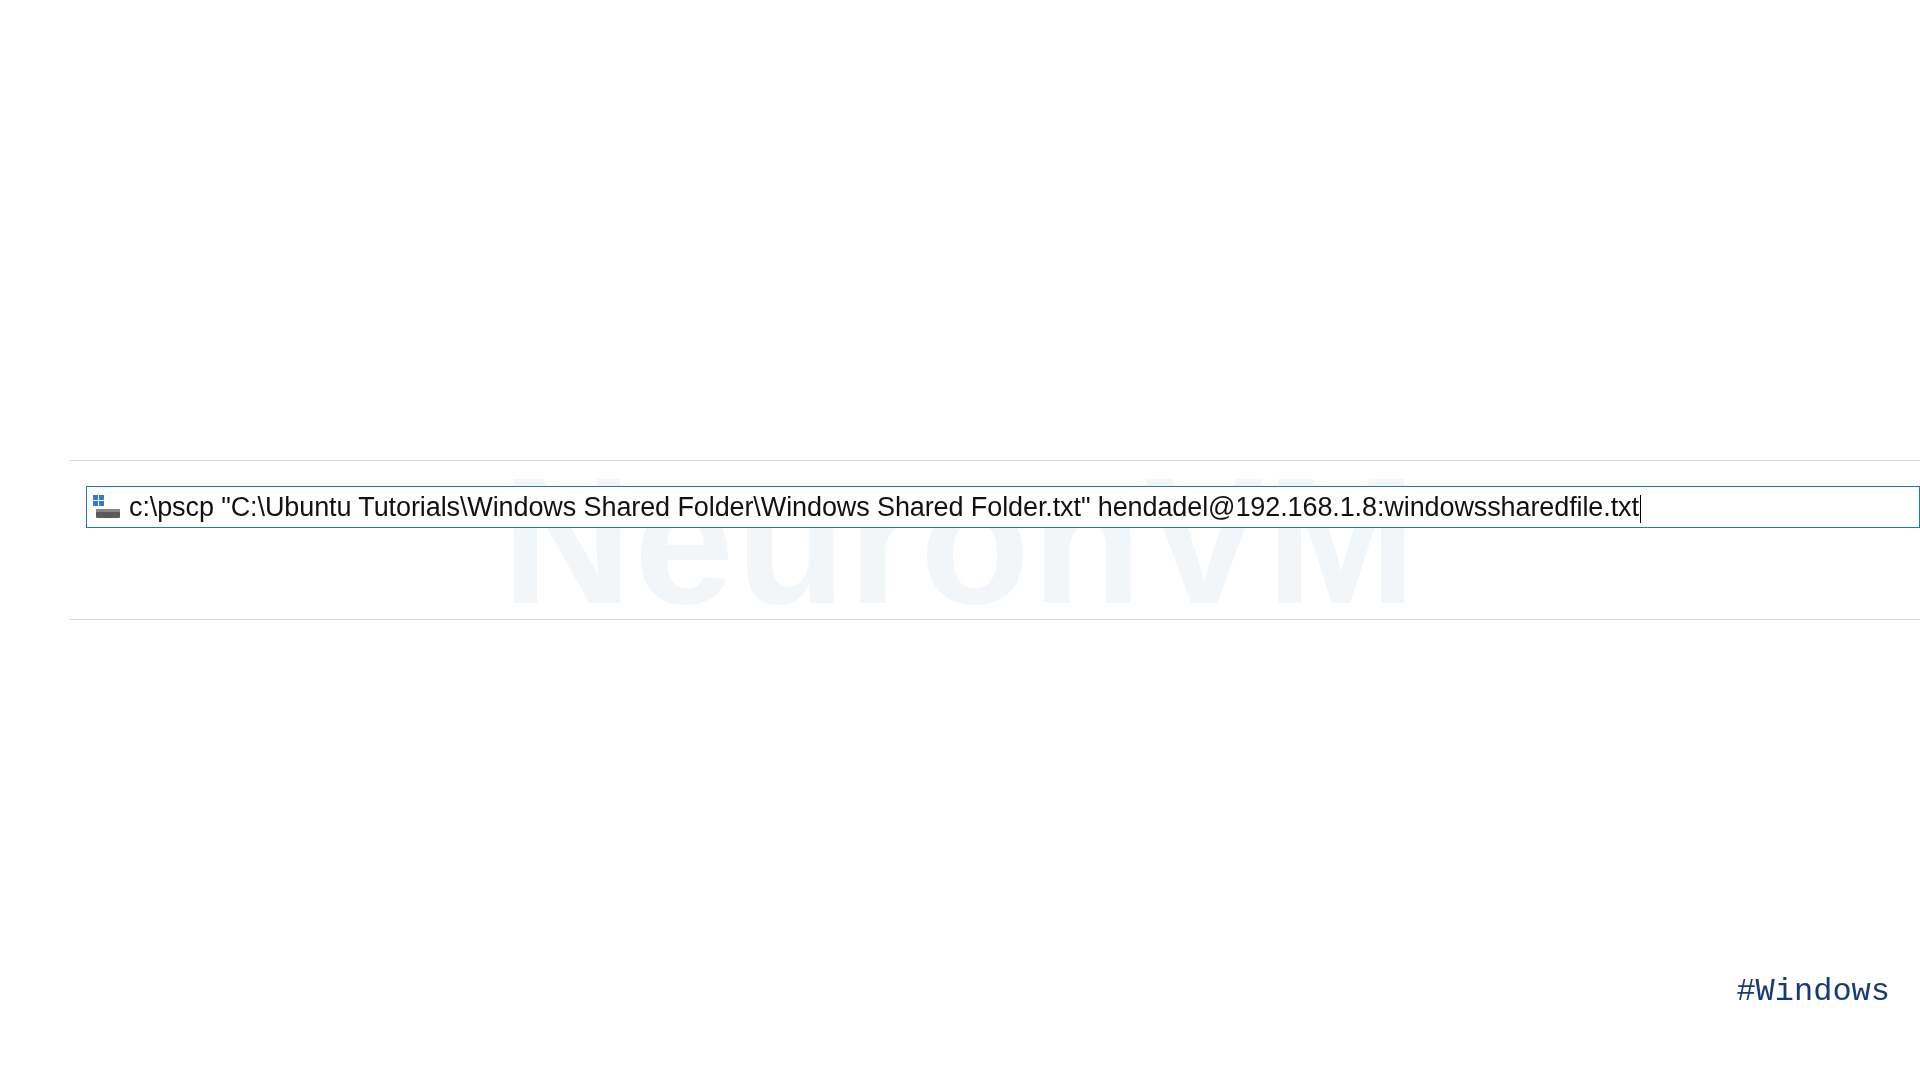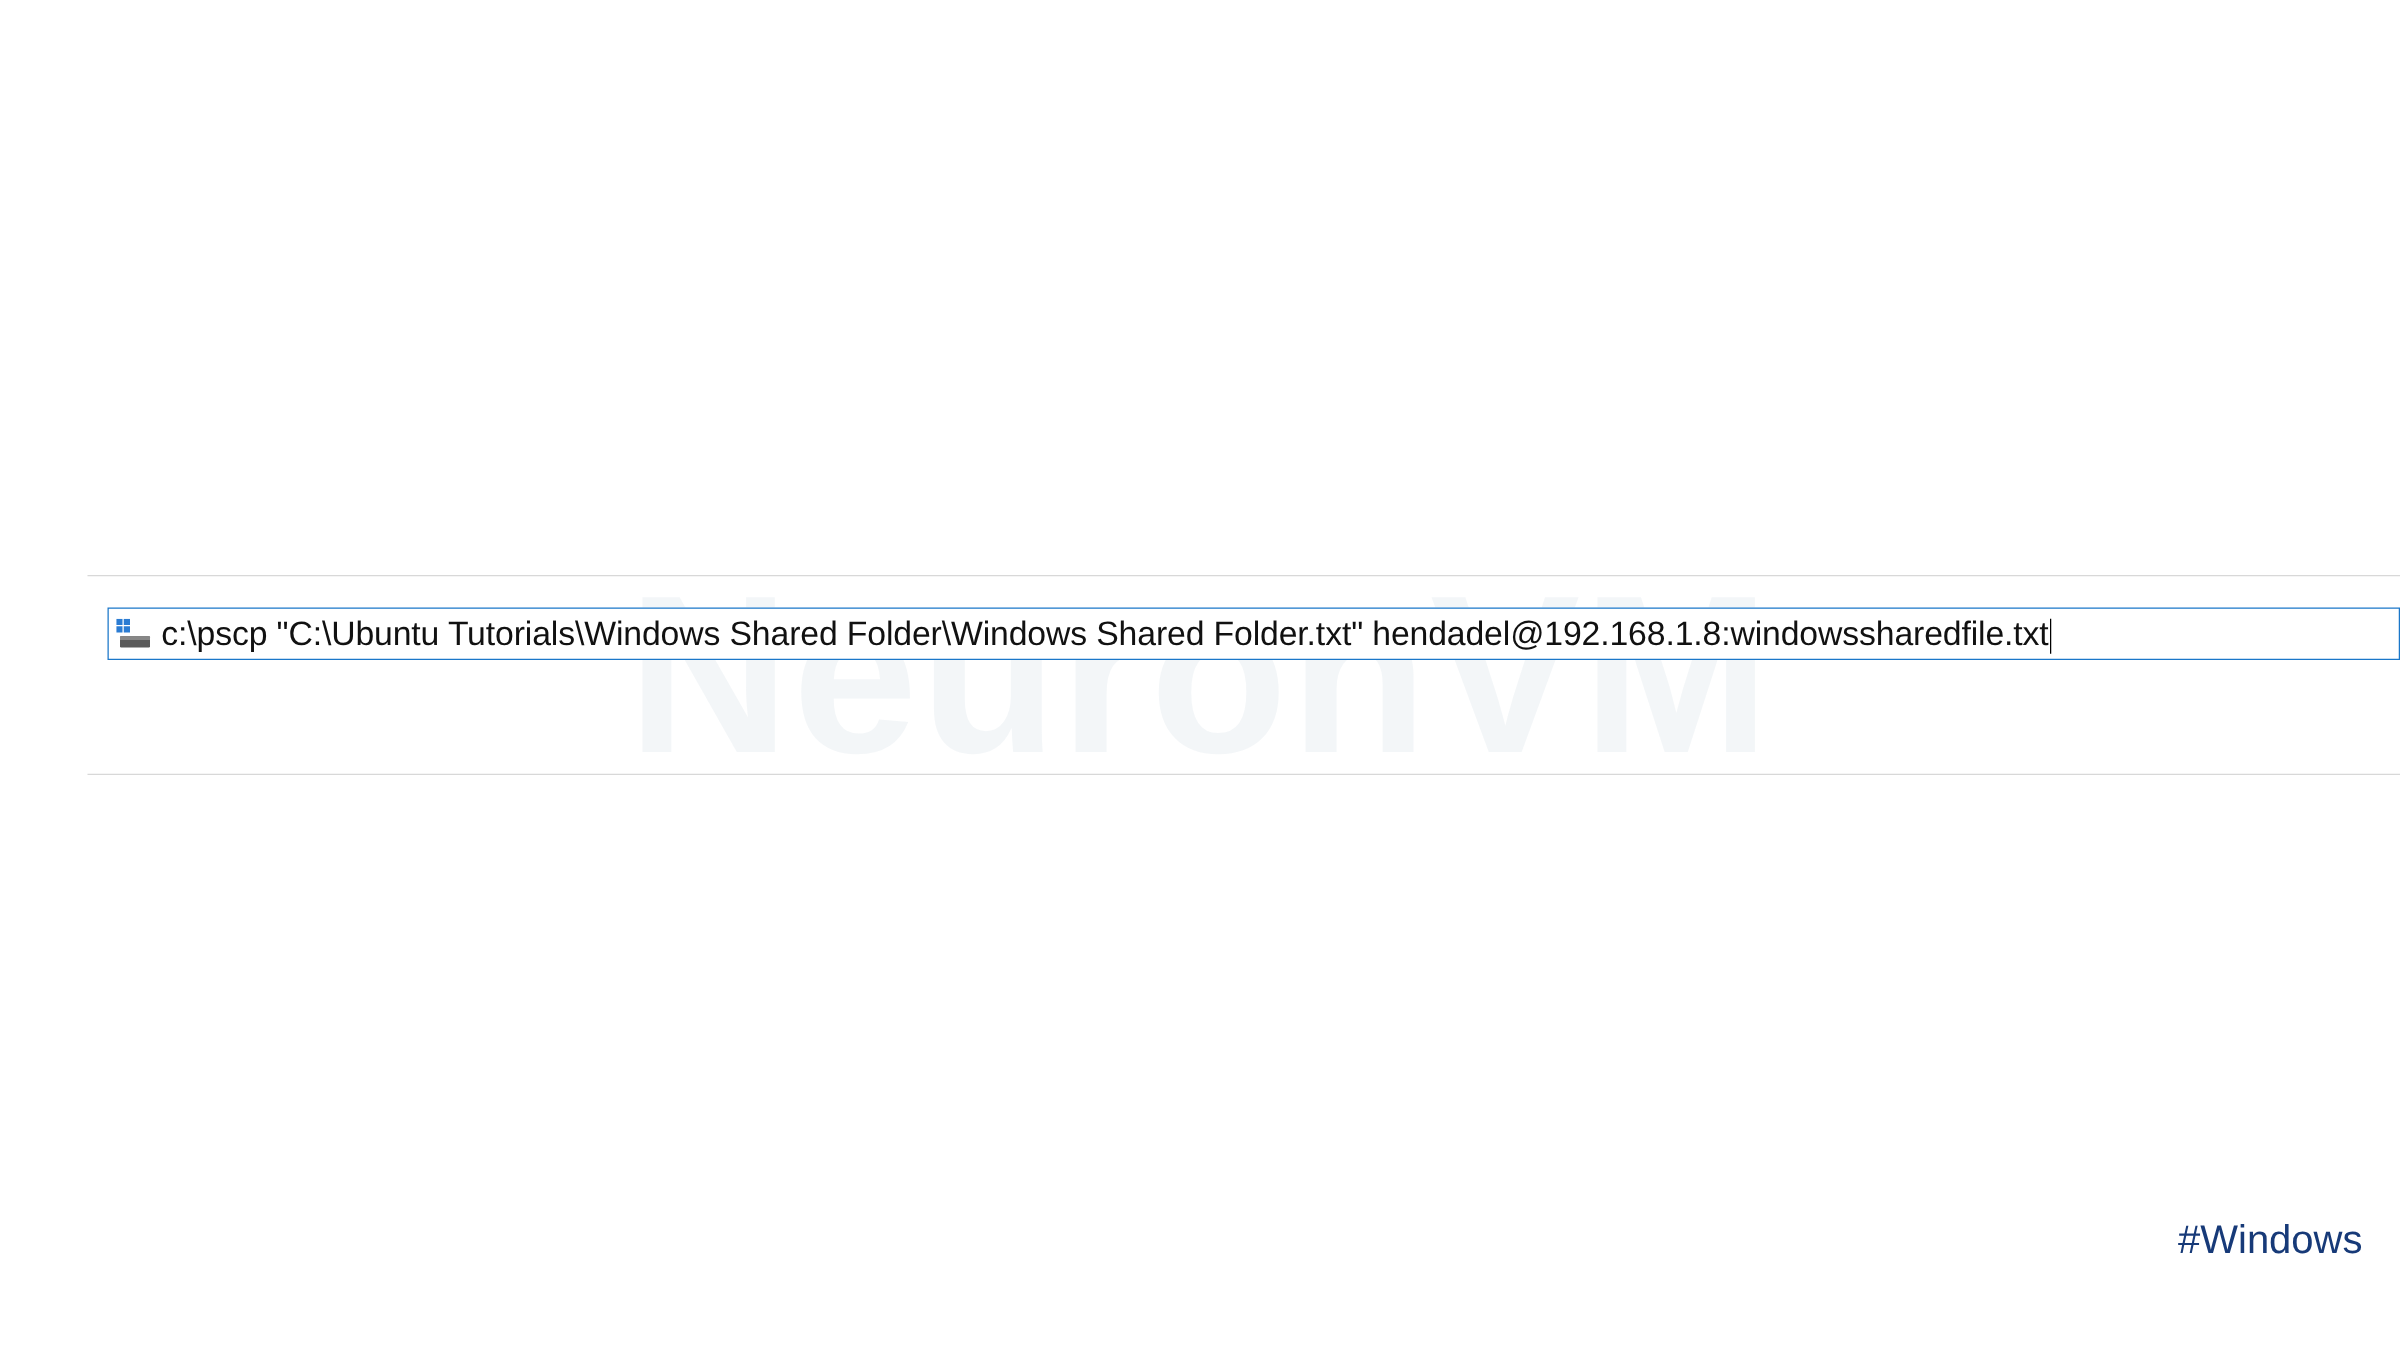--- a/index.html
+++ b/index.html
@@ -83,21 +83,21 @@
       vertical-align: middle;
       position: relative;
       top: 2px;
     }
     .hashtag {
       position: absolute;
       right: 30px;
       bottom: 70px;
       color: #173a78;
       font-size: 32px;
-      font-family: Liberation Sans, sans-serif;
+      font-family: Liberation Mono, monospace;
       font-weight: 400;
       z-index: 3;
     }
   </style>
 </head>
 <body>
 
 <div class="watermark">NeuronVM</div>
 
 <div class="panel"></div>

